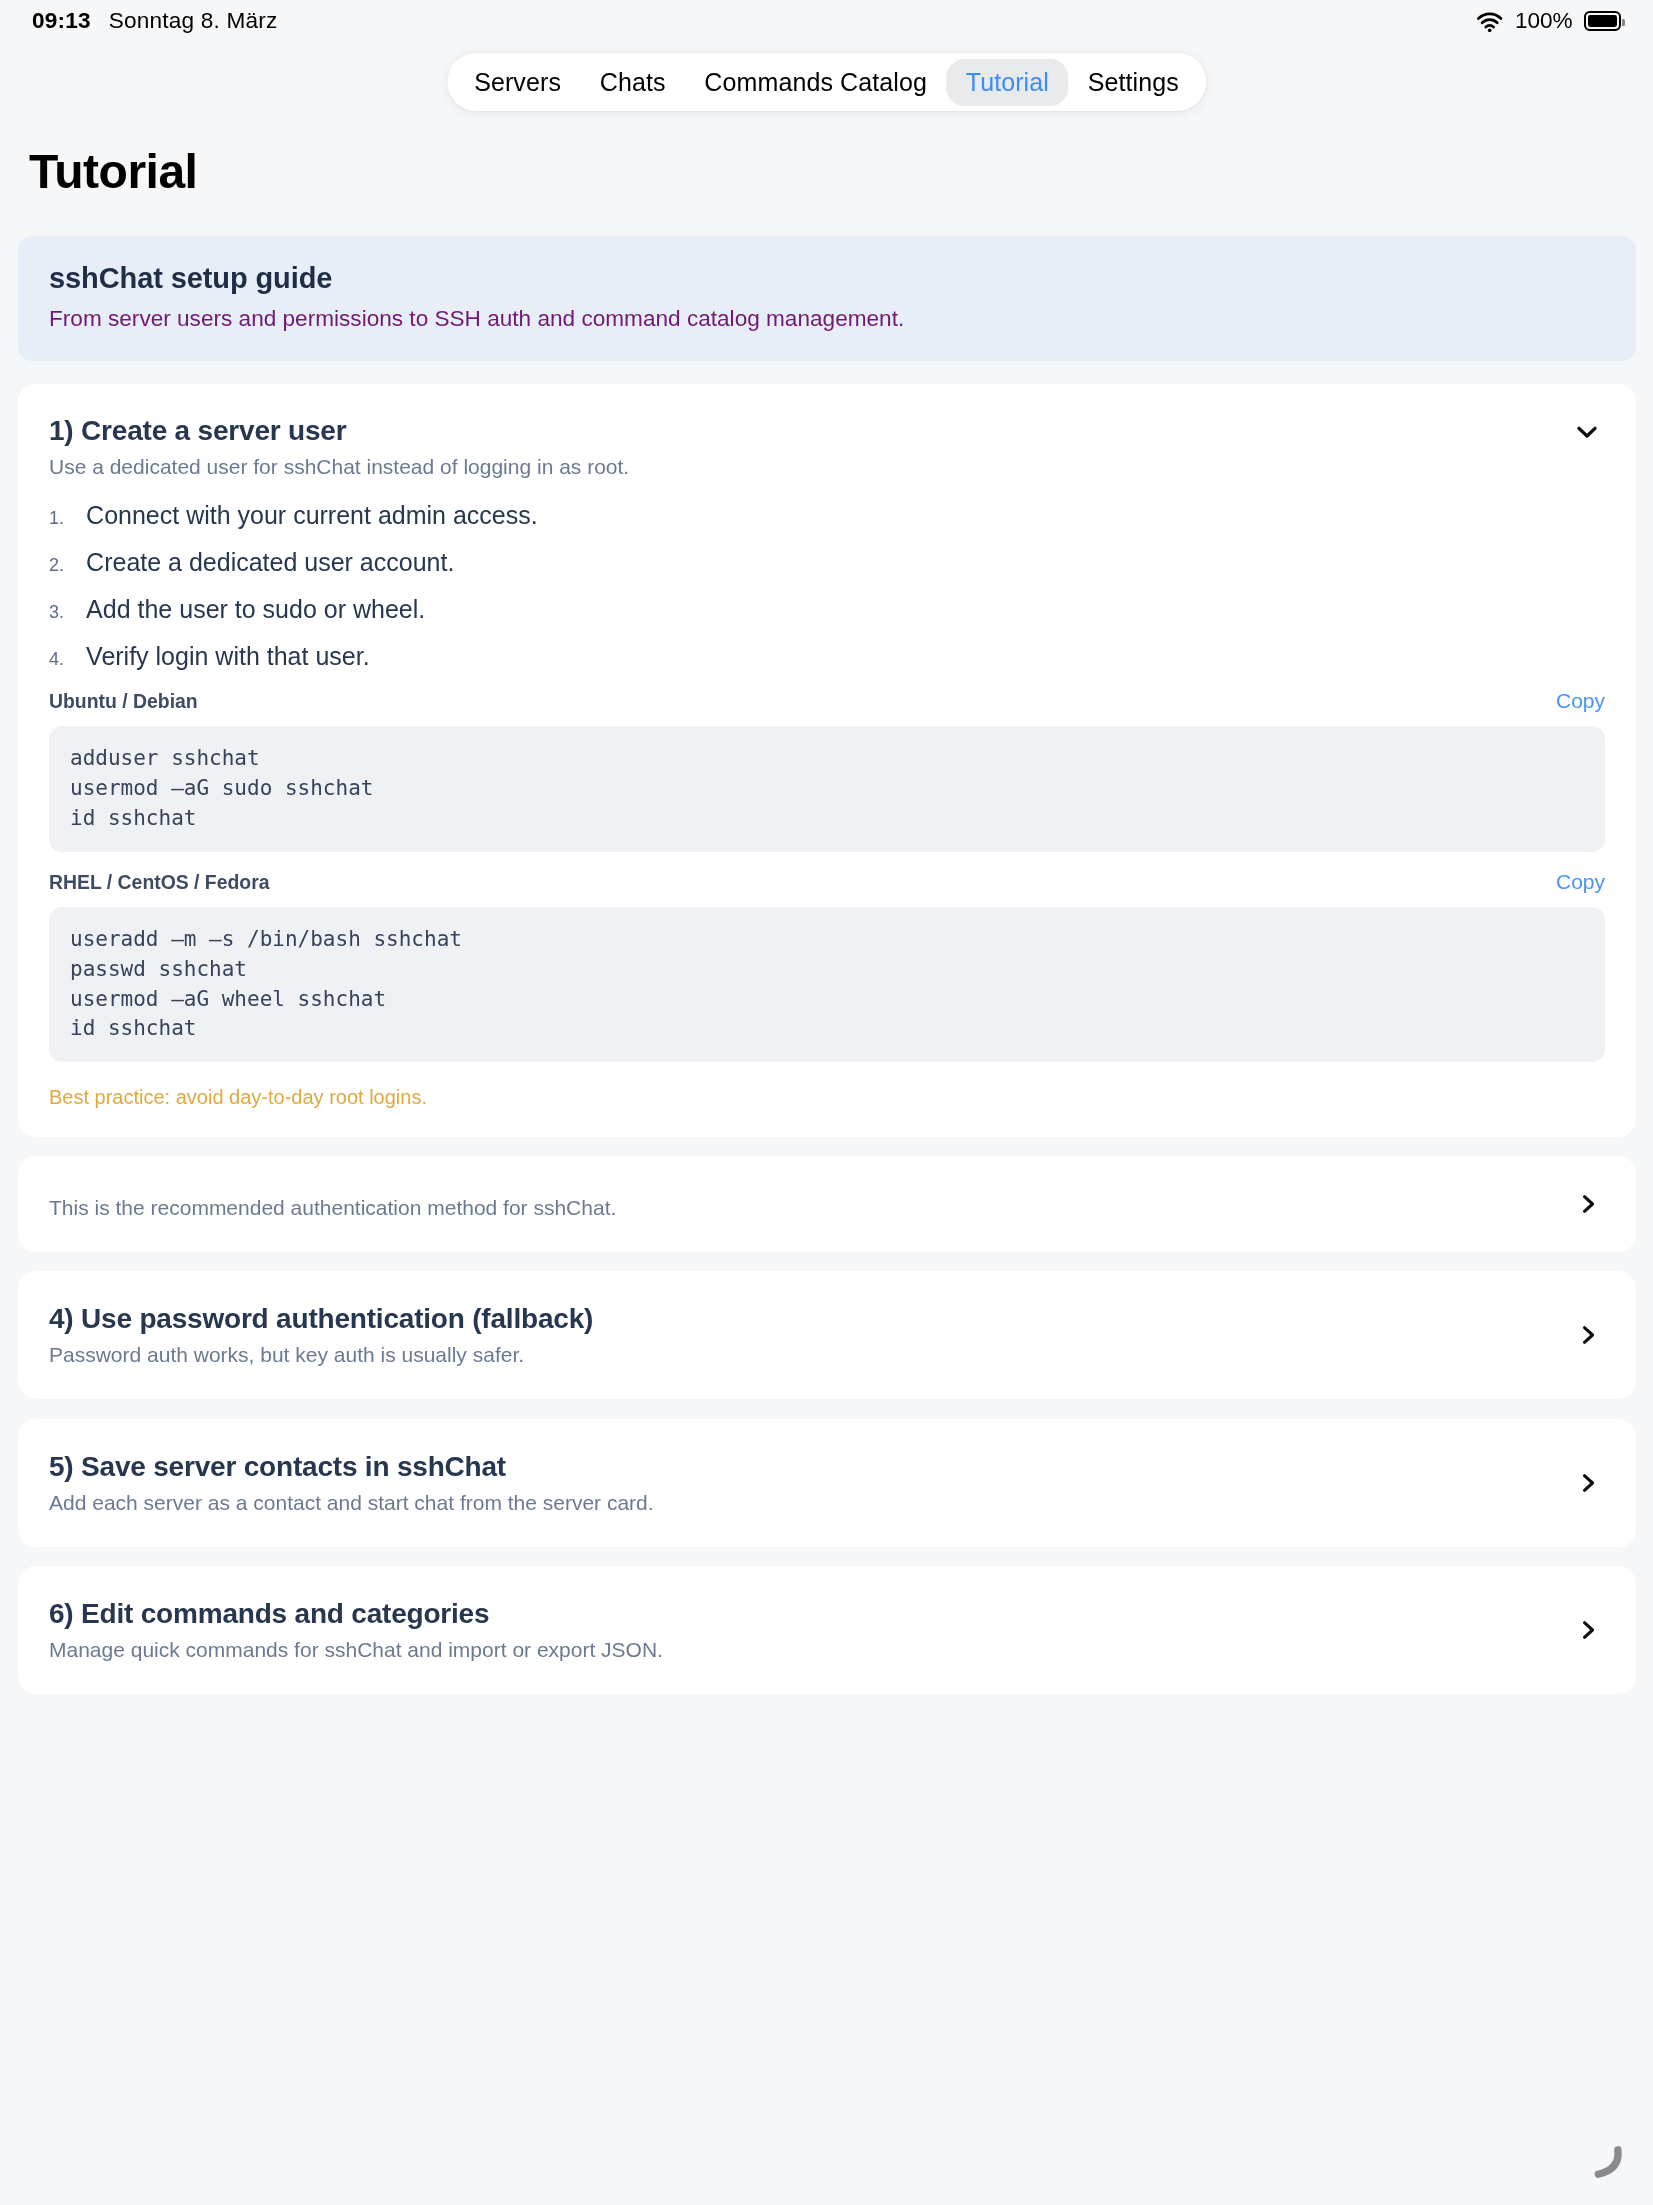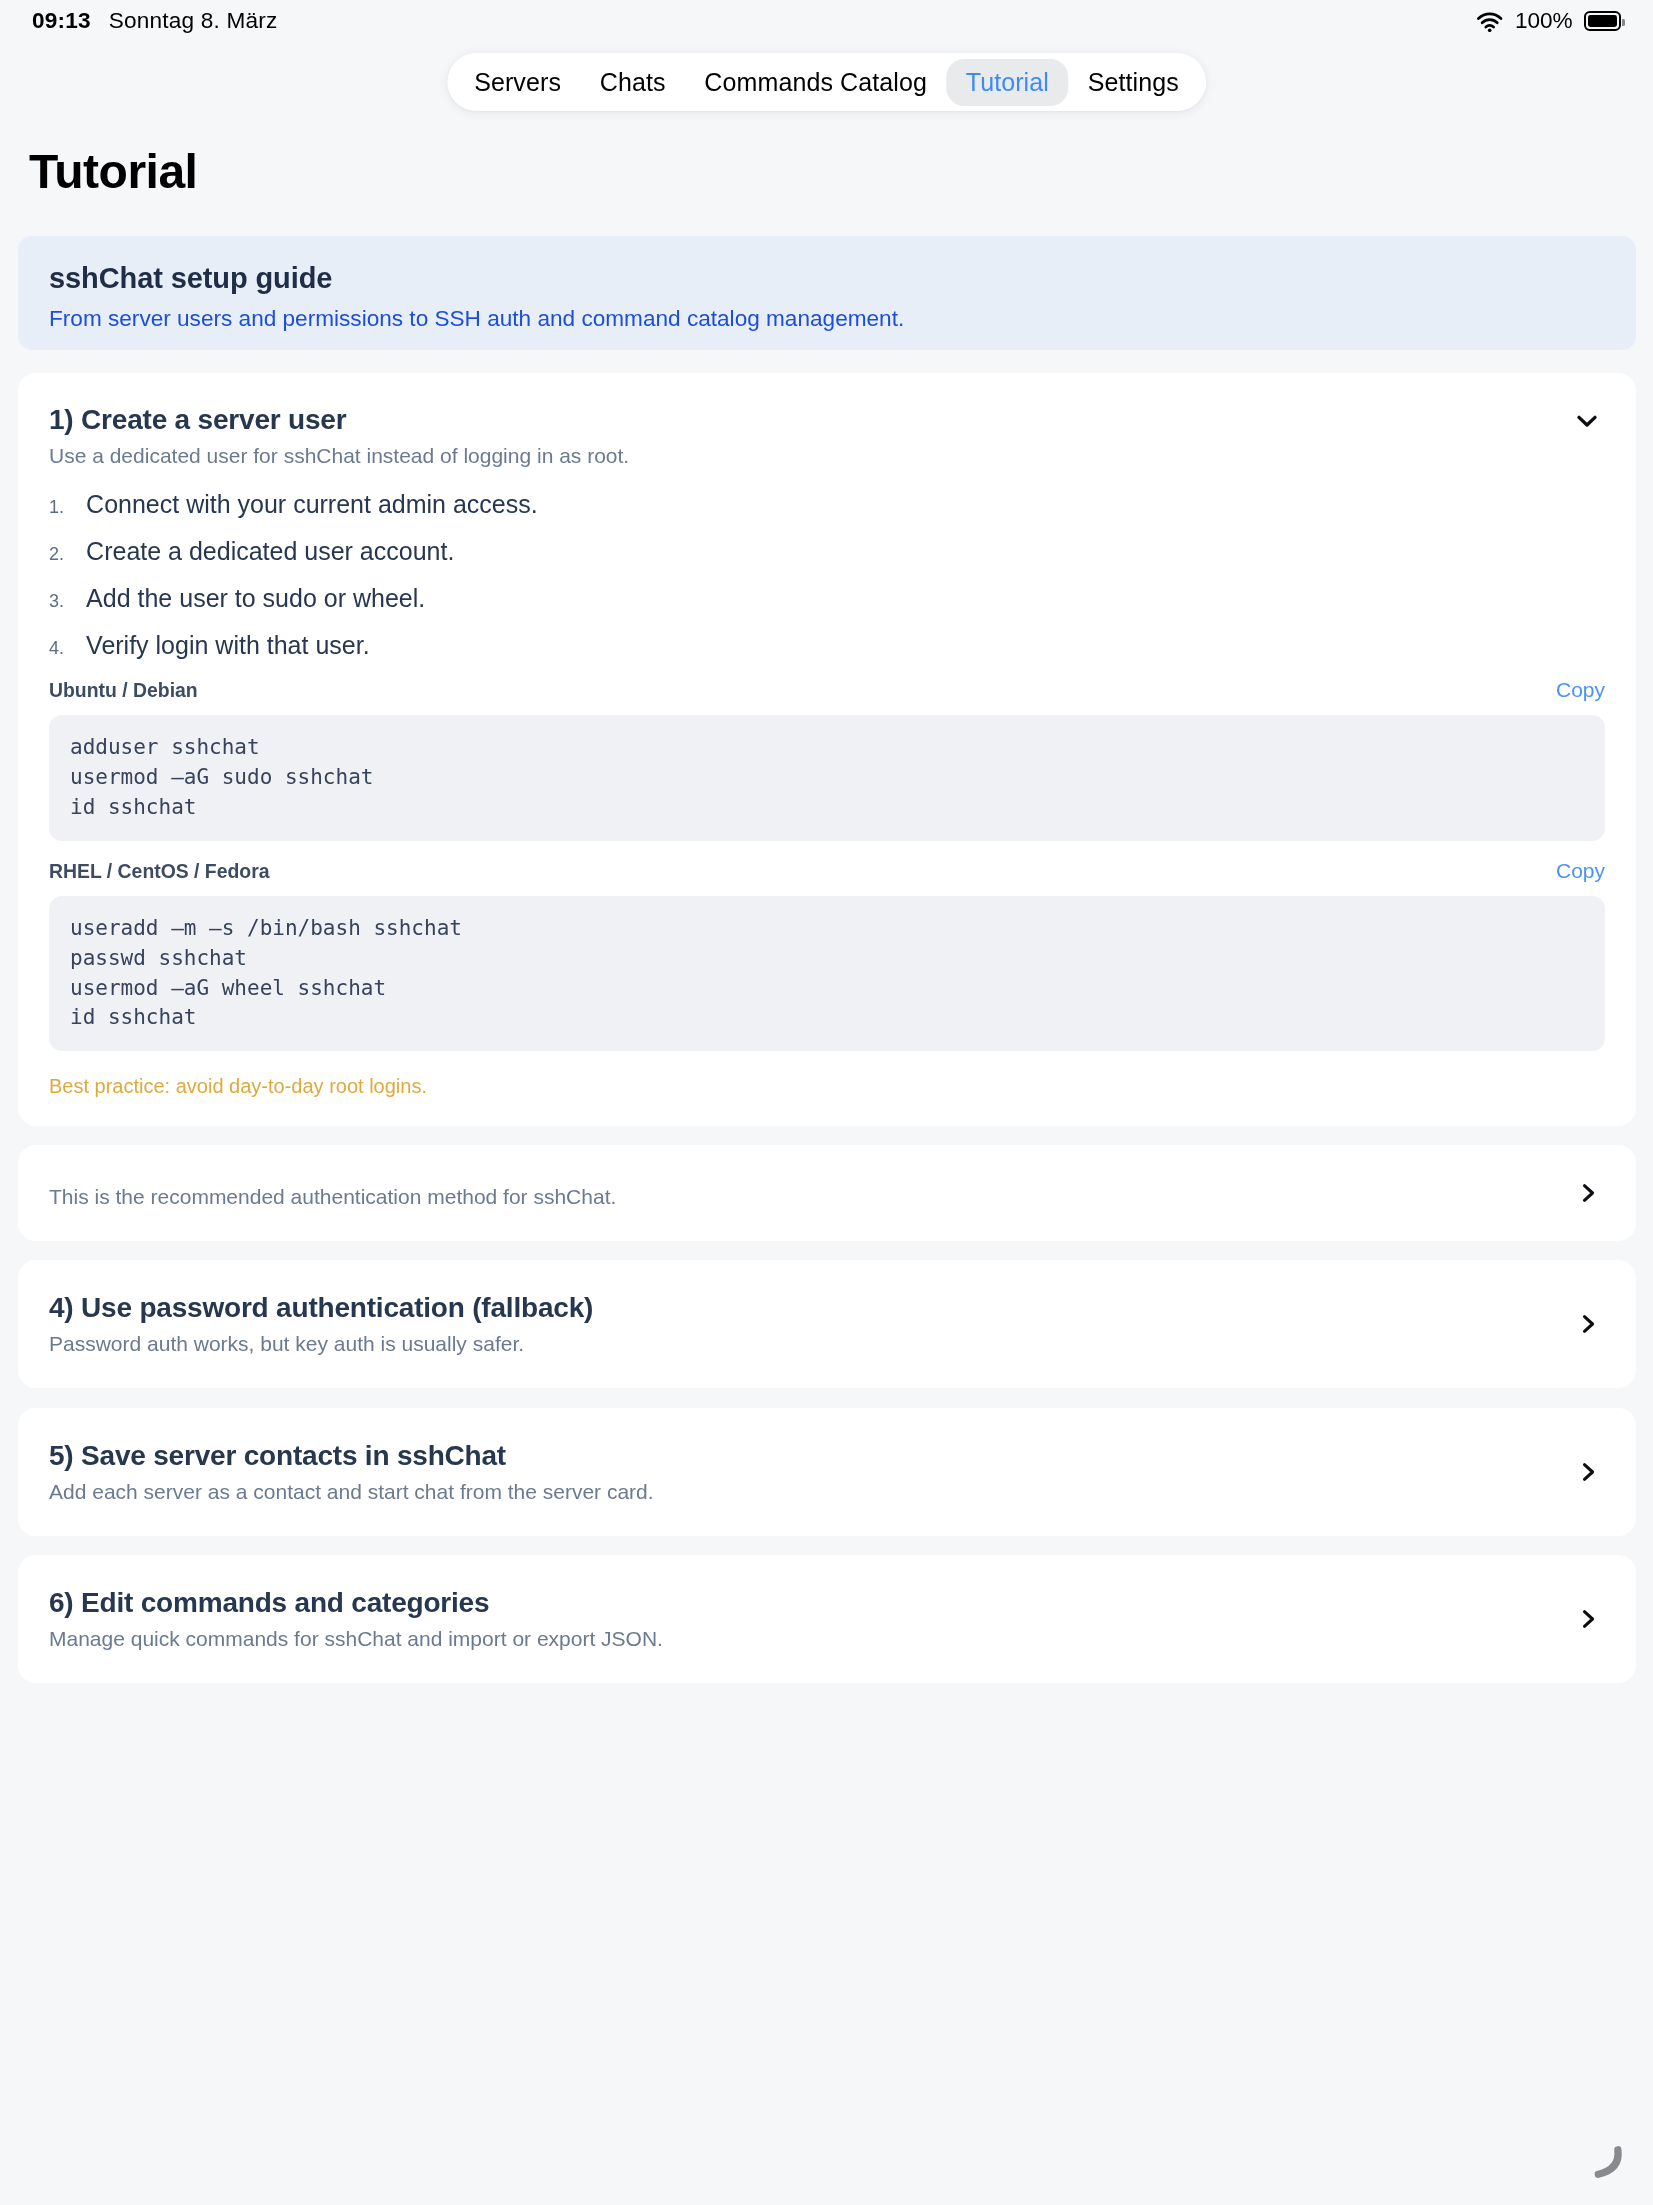--- a/index.html
+++ b/index.html
@@ -56,27 +56,27 @@
   }
 
   
   .content{
     position:absolute; top:236px; left:18px; width:1618px;
   }
 
   
   .banner{
     background:#e7eef8; border-radius:14px;
-    padding:26px 31px 18px 31px; margin-bottom:22.6px;
+    padding:26px 31px 29px 31px; margin-bottom:22.6px;
   }
   .banner-title{
     font-size:29px; font-weight:600; color:#1f2d46; letter-spacing:-0.1px;
     margin-bottom:11.3px;
   }
-  .banner-sub{ font-size:22.6px; color:#1d4ed8; font-weight:400; }
+  .banner-sub{ font-size:22.6px; color:#701a75; font-weight:400; }
 
   
   .card{
     background:#fff; border-radius:18px; margin-bottom:19.4px;
     position:relative;
   }
 
   
   .card.collapsed{ padding:32px 81px 32px 31px; }
   .card-title{

